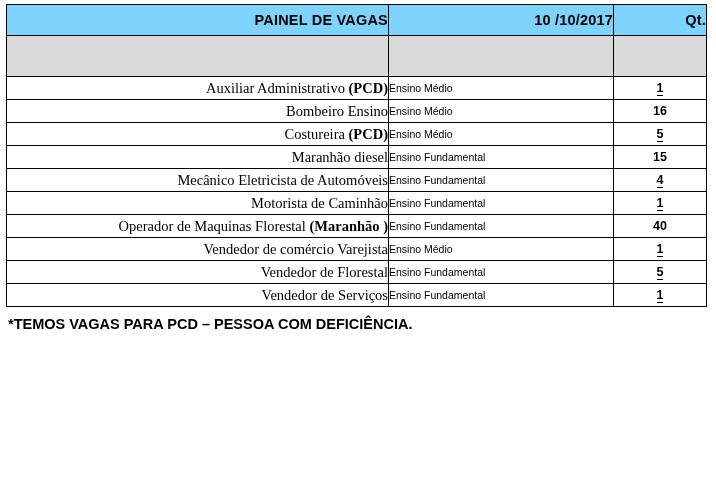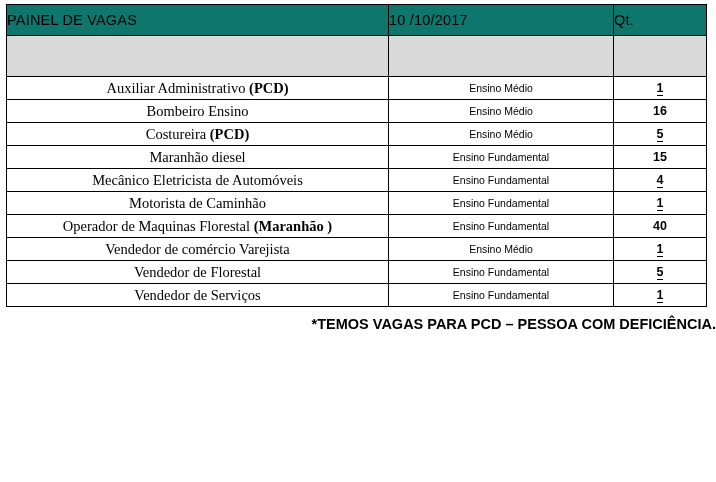--- a/index.html
+++ b/index.html
@@ -30,61 +30,61 @@
   table.vagas th, table.vagas td {
     border: 1px solid #000000;
     padding: 0;
     vertical-align: middle;
   }
   col.c-cargo { width: 382px; }
   col.c-esc   { width: 225px; }
   col.c-qt    { width: 93px; }
 
   thead th {
-    background: #0f766e;
+    background: #7dd3fc;
     height: 30px;
-    text-align: left;
+    text-align: right;
     font-family: "Liberation Sans", sans-serif;
-    font-weight: normal;
+    font-weight: bold;
     font-size: 14.5px;
     letter-spacing: 0.2px;
   }
   tr.spacer td {
     background: #d9d9d9;
     height: 40px;
   }
   td.cargo {
     padding: 4px 0 4px 8px;
     font-family: "Liberation Serif", serif;
     font-size: 14.5px;
     height: 22px;
-    text-align: center;
+    text-align: right;
   }
   td.cargo .bold {
     font-weight: bold;
   }
   td.esc {
     padding: 4px 0 4px 7px;
     font-family: "Liberation Sans", sans-serif;
     font-size: 10.5px;
-    text-align: center;
+    text-align: left;
   }
   td.qt {
     text-align: center;
     font-family: "Liberation Sans", sans-serif;
     font-size: 12.5px;
     font-weight: bold;
   }
   td.qt .u {
     border-bottom: 1px solid #000000;
     padding-bottom: 0px;
   }
   .footnote {
     margin: 9px 0 0 0;
-    text-align: right;
+    text-align: left;
     font-family: "Liberation Sans", sans-serif;
     font-weight: bold;
     font-size: 14.5px;
     color: #000000;
     padding-left: 8px;
   }
 </style>
 </head>
 <body>
 

